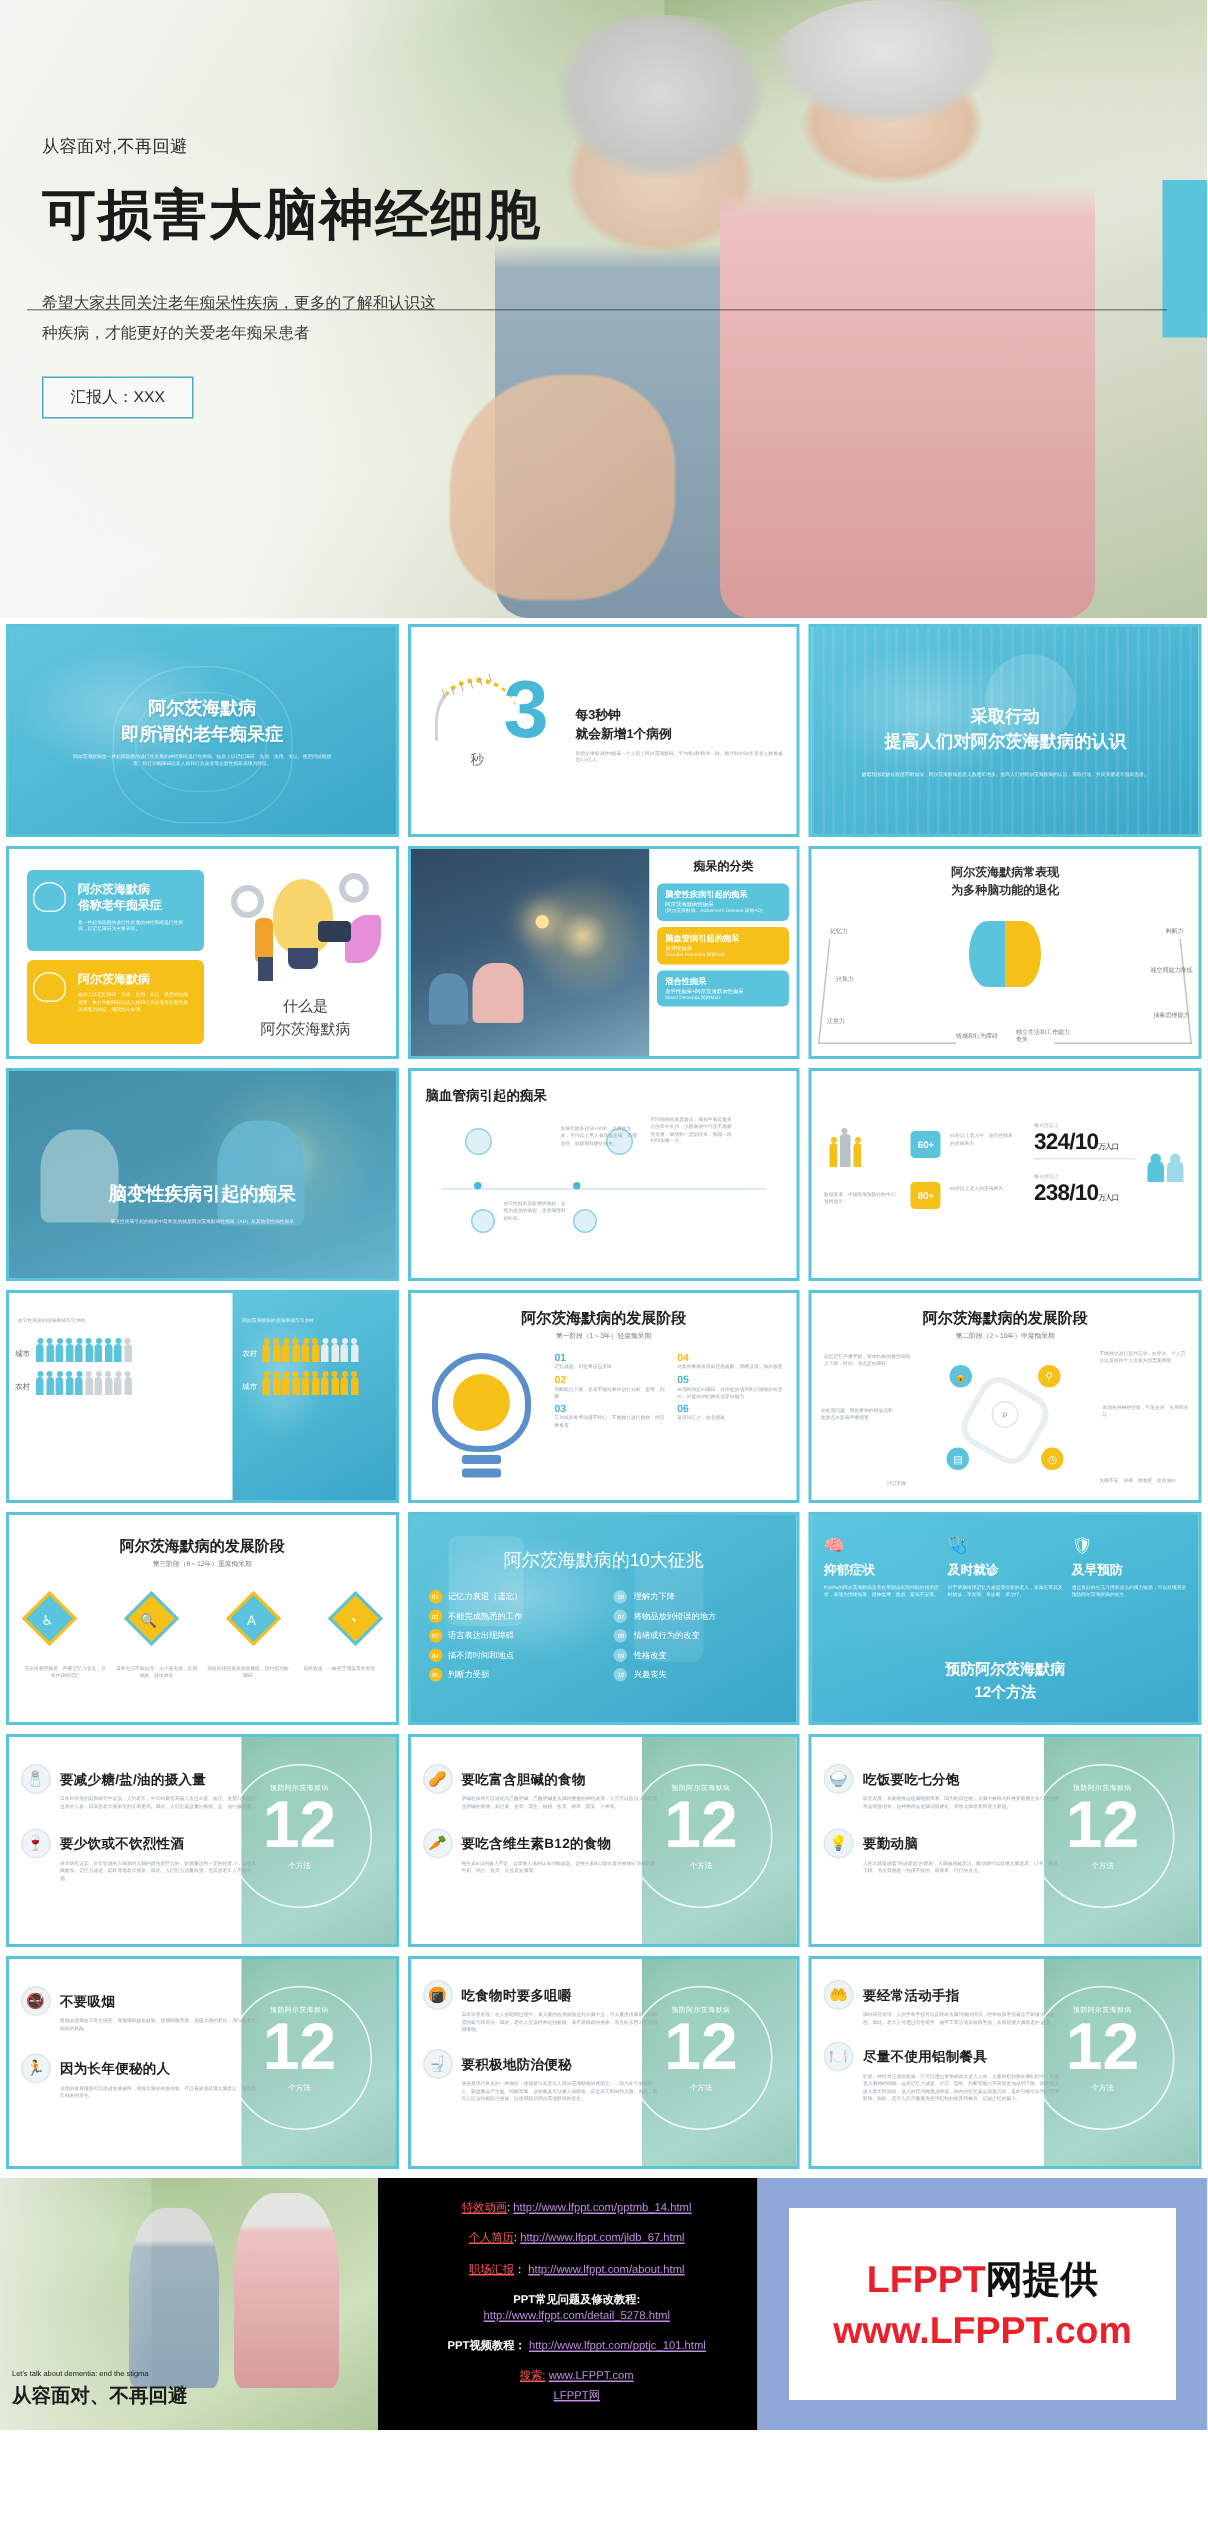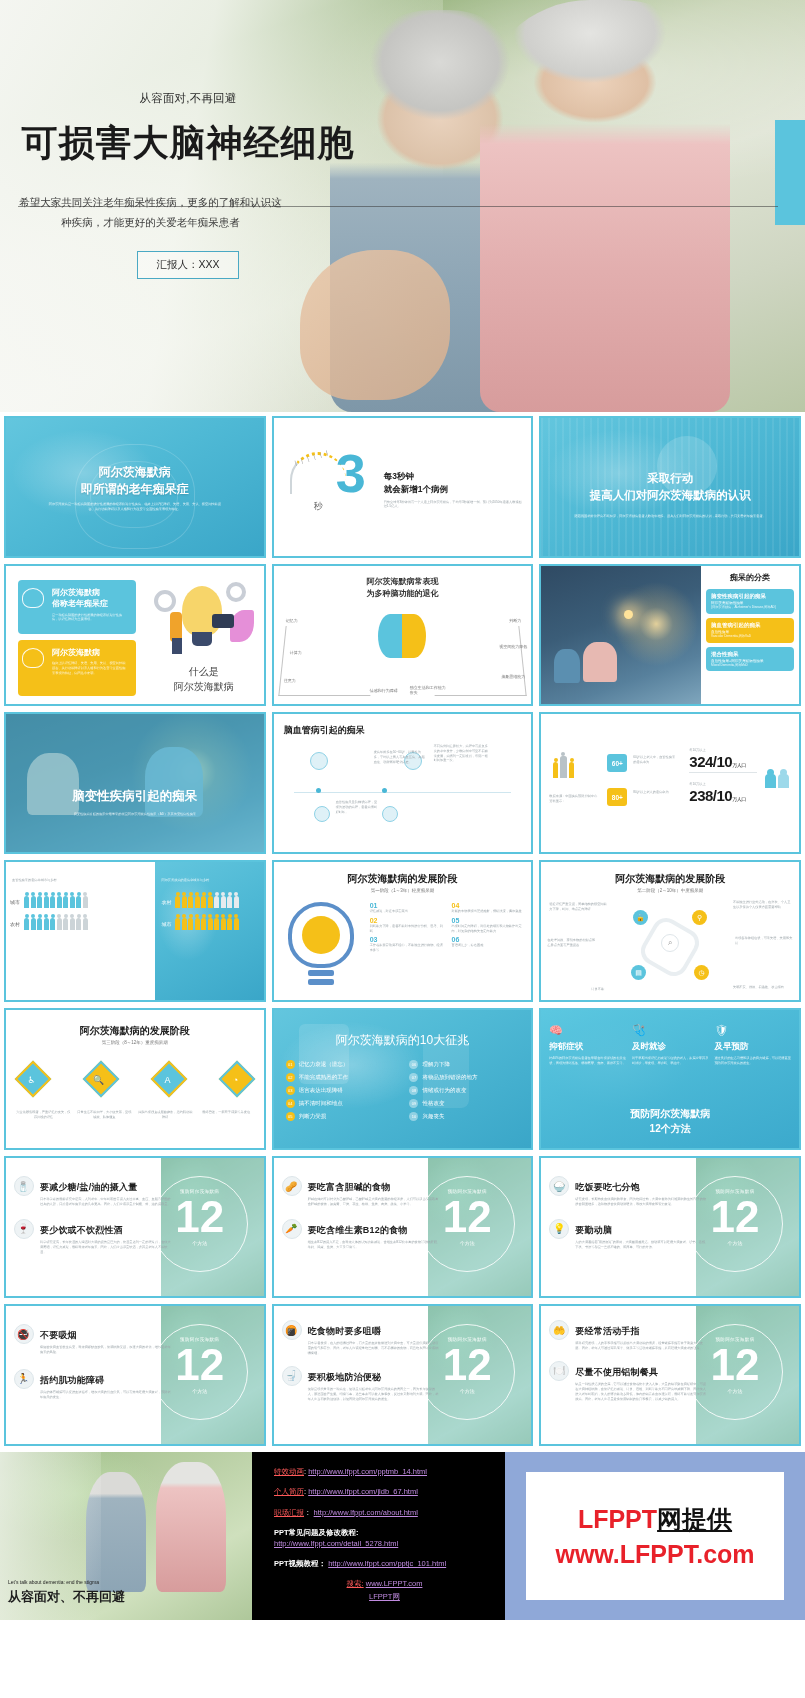--- a/index.html
+++ b/index.html
@@ -46,21 +46,21 @@
   .fig-arm{
     position:absolute; left:300px; top:250px; width:150px; height:150px;
     background:linear-gradient(140deg,#e8c6a8,#d9b08f);
     border-radius:50% 40% 45% 35%;
     opacity:.85; filter:blur(.6px);
   }
   .cover-side{
     position:absolute; right:0; top:120px; width:30px; height:105px;
     background:#5bc4dd;
   }
-  .cover-text{ position:absolute; left:18px; top:90px; width:340px; z-index:5;text-align:center; }
+  .cover-text{ position:absolute; left:28px; top:90px; width:340px; z-index:5; }
   .cv-kicker{ font-size:11.5px; color:#2b2b2b; line-height:1.45; letter-spacing:.2px;}
   .cv-kicker .en{ font-size:12.5px; letter-spacing:.1px;}
   .cv-title{
     font-size:36px; font-weight:bold; color:#1a1a1a; letter-spacing:1px;
     margin-top:12px; white-space:nowrap;
   }
   .cv-rule{ position:absolute; left:18px; top:206px; width:760px; height:1px; background:#3b3b3b; opacity:.55; z-index:4;}
   .cv-desc{ margin-top:24px; font-size:10.5px; color:#3a3a3a; line-height:1.95; width:265px;}
   .cv-badge{
     margin-top:18px; display:inline-block; border:1px solid #4aa9c4; color:#2a2a2a;
@@ -133,38 +133,38 @@
   .tip-h{ font-size:9px; font-weight:bold; color:#1f1f1f; letter-spacing:.2px;}
   .tip-b{ font-size:3.2px; line-height:1.55; color:#9aa3a8; margin-top:3px;}
 
   
   .footer{ display:flex; width:805px; height:168px; margin-top:6px; }
   .foot-photo{ width:252px; position:relative; overflow:hidden; }
   .foot-cap{ position:absolute; left:8px; bottom:14px; color:#1d1d1d; }
   .foot-cap .en{ font-size:5px; display:block; margin-bottom:2px;}
   .foot-cap .cn{ font-size:13px; font-weight:bold;}
   .foot-links{ width:253px; background:#000; color:#fff; padding:14px 10px 0 22px; }
-  .flink{ font-size:7.5px; margin-bottom:9px; line-height:1.5; }
+  .flink{ font-size:7.5px; margin-bottom:9px; line-height:1.5;text-align:center; }
   .flink .lbl{ color:#ff5a5a; text-decoration:underline; }
   .flink .lbl2{ color:#fff; font-weight:bold; }
   .flink a, .flink .u{ color:#c08be0; text-decoration:underline; }
   .fsearch{ text-align:center; font-size:7.5px; margin-top:2px; }
   .fsearch .lbl{ color:#ff5a5a; text-decoration:underline; }
   .fsearch .u{ color:#c08be0; text-decoration:underline; }
   .fsearch .cn{ color:#c08be0; text-decoration:underline; display:block; margin-top:3px;}
   .foot-logo{
     width:300px; background:#8fa8d8; display:flex; align-items:center; justify-content:center;
   }
   .foot-logo-in{
     background:#fff; width:258px; height:128px; display:flex; flex-direction:column;
     align-items:center; justify-content:center; gap:4px;
   }
   .fl1{ font-size:25px; font-weight:bold; }
   .fl1 .r{ color:#e8212a; }
-  .fl1 .b{ color:#111;text-decoration:underline; }
+  .fl1 .b{ color:#111; }
   .fl2{ font-size:25px; font-weight:bold; color:#e8212a; }
 </style>
 </head>
 <body>
 
 <div class="cover">
   <div class="cover-photo">
     <div class="fig-man"></div>
     <div class="fig-woman"></div>
     <div class="fig-arm"></div>
@@ -238,20 +238,46 @@
       <div style="position:absolute;left:2px;top:10px;width:22px;height:22px;border:4px solid #c9ced6;border-radius:50%;"></div>
       <div style="position:absolute;left:74px;top:2px;width:20px;height:20px;border:4px solid #c9ced6;border-radius:50%;"></div>
       <div style="position:absolute;left:78px;top:30px;width:24px;height:32px;background:#e58fd8;border-radius:60% 10% 60% 10%;"></div>
       <div style="position:absolute;left:18px;top:32px;width:12px;height:30px;background:#f0a32b;border-radius:4px;"></div>
       <div style="position:absolute;left:20px;top:58px;width:10px;height:16px;background:#3b4a6b;"></div>
       <div style="position:absolute;left:60px;top:34px;width:22px;height:14px;background:#2f3c55;border-radius:3px;"></div>
     </div>
     <div style="position:absolute;right:12px;bottom:10px;text-align:center;font-size:10px;color:#3f3f3f;line-height:1.45;width:96px;">
       <div>什么是</div>
       <div>阿尔茨海默病</div>
+    </div>
+  </div>
+
+  <div class="slide">
+    <div class="photo-room" style="position:absolute;left:0;top:0;width:62%;height:100%;">
+      <div style="position:absolute;left:52%;top:32%;width:9px;height:9px;border-radius:50%;background:#ffe39a;box-shadow:0 0 16px 7px rgba(255,220,150,.8)"></div>
+      <div style="position:absolute;left:26%;top:55%;width:34px;height:40px;background:#e7b9b2;border-radius:40% 40% 10% 10%"></div>
+      <div style="position:absolute;left:8%;top:60%;width:26px;height:34px;background:#5b8fb0;border-radius:40% 40% 10% 10%"></div>
+    </div>
+    <div style="position:absolute;right:0;top:0;width:38%;height:100%;background:#fff;padding:6px 5px 0 5px;">
+      <div style="text-align:center;font-size:8px;font-weight:bold;color:#222;">痴呆的分类</div>
+      <div style="margin-top:6px;background:#5bc4dd;border-radius:4px;padding:4px 5px;color:#fff;">
+        <div style="font-size:5.5px;font-weight:bold;">脑变性疾病引起的痴呆</div>
+        <div style="font-size:3.6px;margin-top:1px;">阿尔茨海默病性痴呆</div>
+        <div class="tiny w">(阿尔茨海默病，Alzheimer's Disease,简称AD)</div>
+      </div>
+      <div style="margin-top:4px;background:#f5c018;border-radius:4px;padding:4px 5px;color:#fff;">
+        <div style="font-size:5.5px;font-weight:bold;">脑血管病引起的痴呆</div>
+        <div style="font-size:3.6px;margin-top:1px;">血管性痴呆</div>
+        <div class="tiny w">Vascular Dementia,简称VaD</div>
+      </div>
+      <div style="margin-top:4px;background:#5bc4dd;border-radius:4px;padding:4px 5px;color:#fff;">
+        <div style="font-size:5.5px;font-weight:bold;">混合性痴呆</div>
+        <div style="font-size:3.6px;margin-top:1px;">血管性痴呆+阿尔茨海默病性痴呆</div>
+        <div class="tiny w">Mixed Dementia,简称MxD</div>
+      </div>
     </div>
   </div>
 
   <div class="slide">
     <div class="ctr" style="top:10px;font-size:8px;font-weight:bold;color:#333;line-height:1.5;">
       <div>阿尔茨海默病常表现</div>
       <div>为多种脑功能的退化</div>
     </div>
     <div style="position:absolute;left:50%;top:48px;transform:translateX(-50%);width:48px;height:44px;">
       <div style="position:absolute;left:0;top:0;width:24px;height:44px;background:#5bc4dd;border-radius:60% 0 0 60%;"></div>
@@ -260,46 +286,20 @@
     <div style="position:absolute;left:12px;top:52px;font-size:4px;color:#777;">记忆力</div>
     <div style="position:absolute;left:16px;top:84px;font-size:4px;color:#777;">计算力</div>
     <div style="position:absolute;left:10px;top:112px;font-size:4px;color:#777;">注意力</div>
     <div style="position:absolute;right:10px;top:52px;font-size:4px;color:#777;">判断力</div>
     <div style="position:absolute;right:4px;top:78px;font-size:4px;color:#777;">视空间能力降低</div>
     <div style="position:absolute;right:6px;top:108px;font-size:4px;color:#777;">抽象思维能力</div>
     <div style="position:absolute;left:96px;bottom:10px;font-size:4px;color:#777;width:34px;line-height:1.4;">情感和行为障碍</div>
     <div style="position:absolute;left:136px;bottom:8px;font-size:4px;color:#777;width:36px;line-height:1.4;">独立生活和工作能力丧失</div>
     <div style="position:absolute;left:8px;top:60px;width:92px;height:70px;border-left:1px solid #555;border-bottom:1px solid #555;opacity:.35;transform:skewX(-6deg);"></div>
     <div style="position:absolute;right:8px;top:60px;width:92px;height:70px;border-right:1px solid #555;border-bottom:1px solid #555;opacity:.35;transform:skewX(6deg);"></div>
-  </div>
-
-  <div class="slide">
-    <div class="photo-room" style="position:absolute;left:0;top:0;width:62%;height:100%;">
-      <div style="position:absolute;left:52%;top:32%;width:9px;height:9px;border-radius:50%;background:#ffe39a;box-shadow:0 0 16px 7px rgba(255,220,150,.8)"></div>
-      <div style="position:absolute;left:26%;top:55%;width:34px;height:40px;background:#e7b9b2;border-radius:40% 40% 10% 10%"></div>
-      <div style="position:absolute;left:8%;top:60%;width:26px;height:34px;background:#5b8fb0;border-radius:40% 40% 10% 10%"></div>
-    </div>
-    <div style="position:absolute;right:0;top:0;width:38%;height:100%;background:#fff;padding:6px 5px 0 5px;">
-      <div style="text-align:center;font-size:8px;font-weight:bold;color:#222;">痴呆的分类</div>
-      <div style="margin-top:6px;background:#5bc4dd;border-radius:4px;padding:4px 5px;color:#fff;">
-        <div style="font-size:5.5px;font-weight:bold;">脑变性疾病引起的痴呆</div>
-        <div style="font-size:3.6px;margin-top:1px;">阿尔茨海默病性痴呆</div>
-        <div class="tiny w">(阿尔茨海默病，Alzheimer's Disease,简称AD)</div>
-      </div>
-      <div style="margin-top:4px;background:#f5c018;border-radius:4px;padding:4px 5px;color:#fff;">
-        <div style="font-size:5.5px;font-weight:bold;">脑血管病引起的痴呆</div>
-        <div style="font-size:3.6px;margin-top:1px;">血管性痴呆</div>
-        <div class="tiny w">Vascular Dementia,简称VaD</div>
-      </div>
-      <div style="margin-top:4px;background:#5bc4dd;border-radius:4px;padding:4px 5px;color:#fff;">
-        <div style="font-size:5.5px;font-weight:bold;">混合性痴呆</div>
-        <div style="font-size:3.6px;margin-top:1px;">血管性痴呆+阿尔茨海默病性痴呆</div>
-        <div class="tiny w">Mixed Dementia,简称MxD</div>
-      </div>
-    </div>
   </div>
 
   <div class="slide photo-room">
     <div style="position:absolute;left:8%;top:28%;width:52px;height:62px;background:#e3bfb5;border-radius:42% 42% 10% 10%;opacity:.9"></div>
     <div style="position:absolute;left:54%;top:24%;width:58px;height:70px;background:#7fa9c4;border-radius:42% 42% 10% 10%;opacity:.9"></div>
     <div class="veil"></div>
     <div class="ctr" style="top:74px;color:#fff;font-size:12.5px;font-weight:bold;">脑变性疾病引起的痴呆</div>
     <div class="ctr tiny w" style="top:98px;padding:0 34px;">脑变性疾病引起的痴呆中最常见的就是阿尔茨海默病性痴呆（AD）及其他变性病性痴呆</div>
   </div>
 
@@ -634,21 +634,21 @@
     <div class="photo-green" style="position:absolute;right:0;top:0;width:40%;height:100%;">
         <div class="veil soft"></div>
       </div>
     <div style="position:absolute;left:8px;top:18px;width:62%;">
       <div class="tip">
         <span class="tip-ico" style="color:#d33">🚭</span>
         <span><span class="tip-h">不要吸烟</span><span class="tip-b" style="display:block">吸烟会使脑血管发生病变，导致脑部缺血缺氧，使脑细胞受损，加速大脑的老化，增加患老年痴呆的风险。</span></span>
       </div>
       <div class="tip" style="margin-top:14px">
         <span class="tip-ico">🏃</span>
-        <span><span class="tip-h">括约肌功能障碍</span><span class="tip-b" style="display:block">适度的体育锻炼可以促进血液循环，增加大脑的供血供氧，可以有效地延缓大脑衰老，预防老年痴呆的发生。</span></span>
+        <span><span class="tip-h">因为长年便秘的人</span><span class="tip-b" style="display:block">适度的体育锻炼可以促进血液循环，增加大脑的供血供氧，可以有效地延缓大脑衰老，预防老年痴呆的发生。</span></span>
       </div>
     </div>
     <div class="c12">
       <div class="cap">预防阿尔茨海默病</div>
       <div class="num">12</div>
       <div class="cap2">个方法</div>
     </div>
   </div>
 
   <div class="slide">

